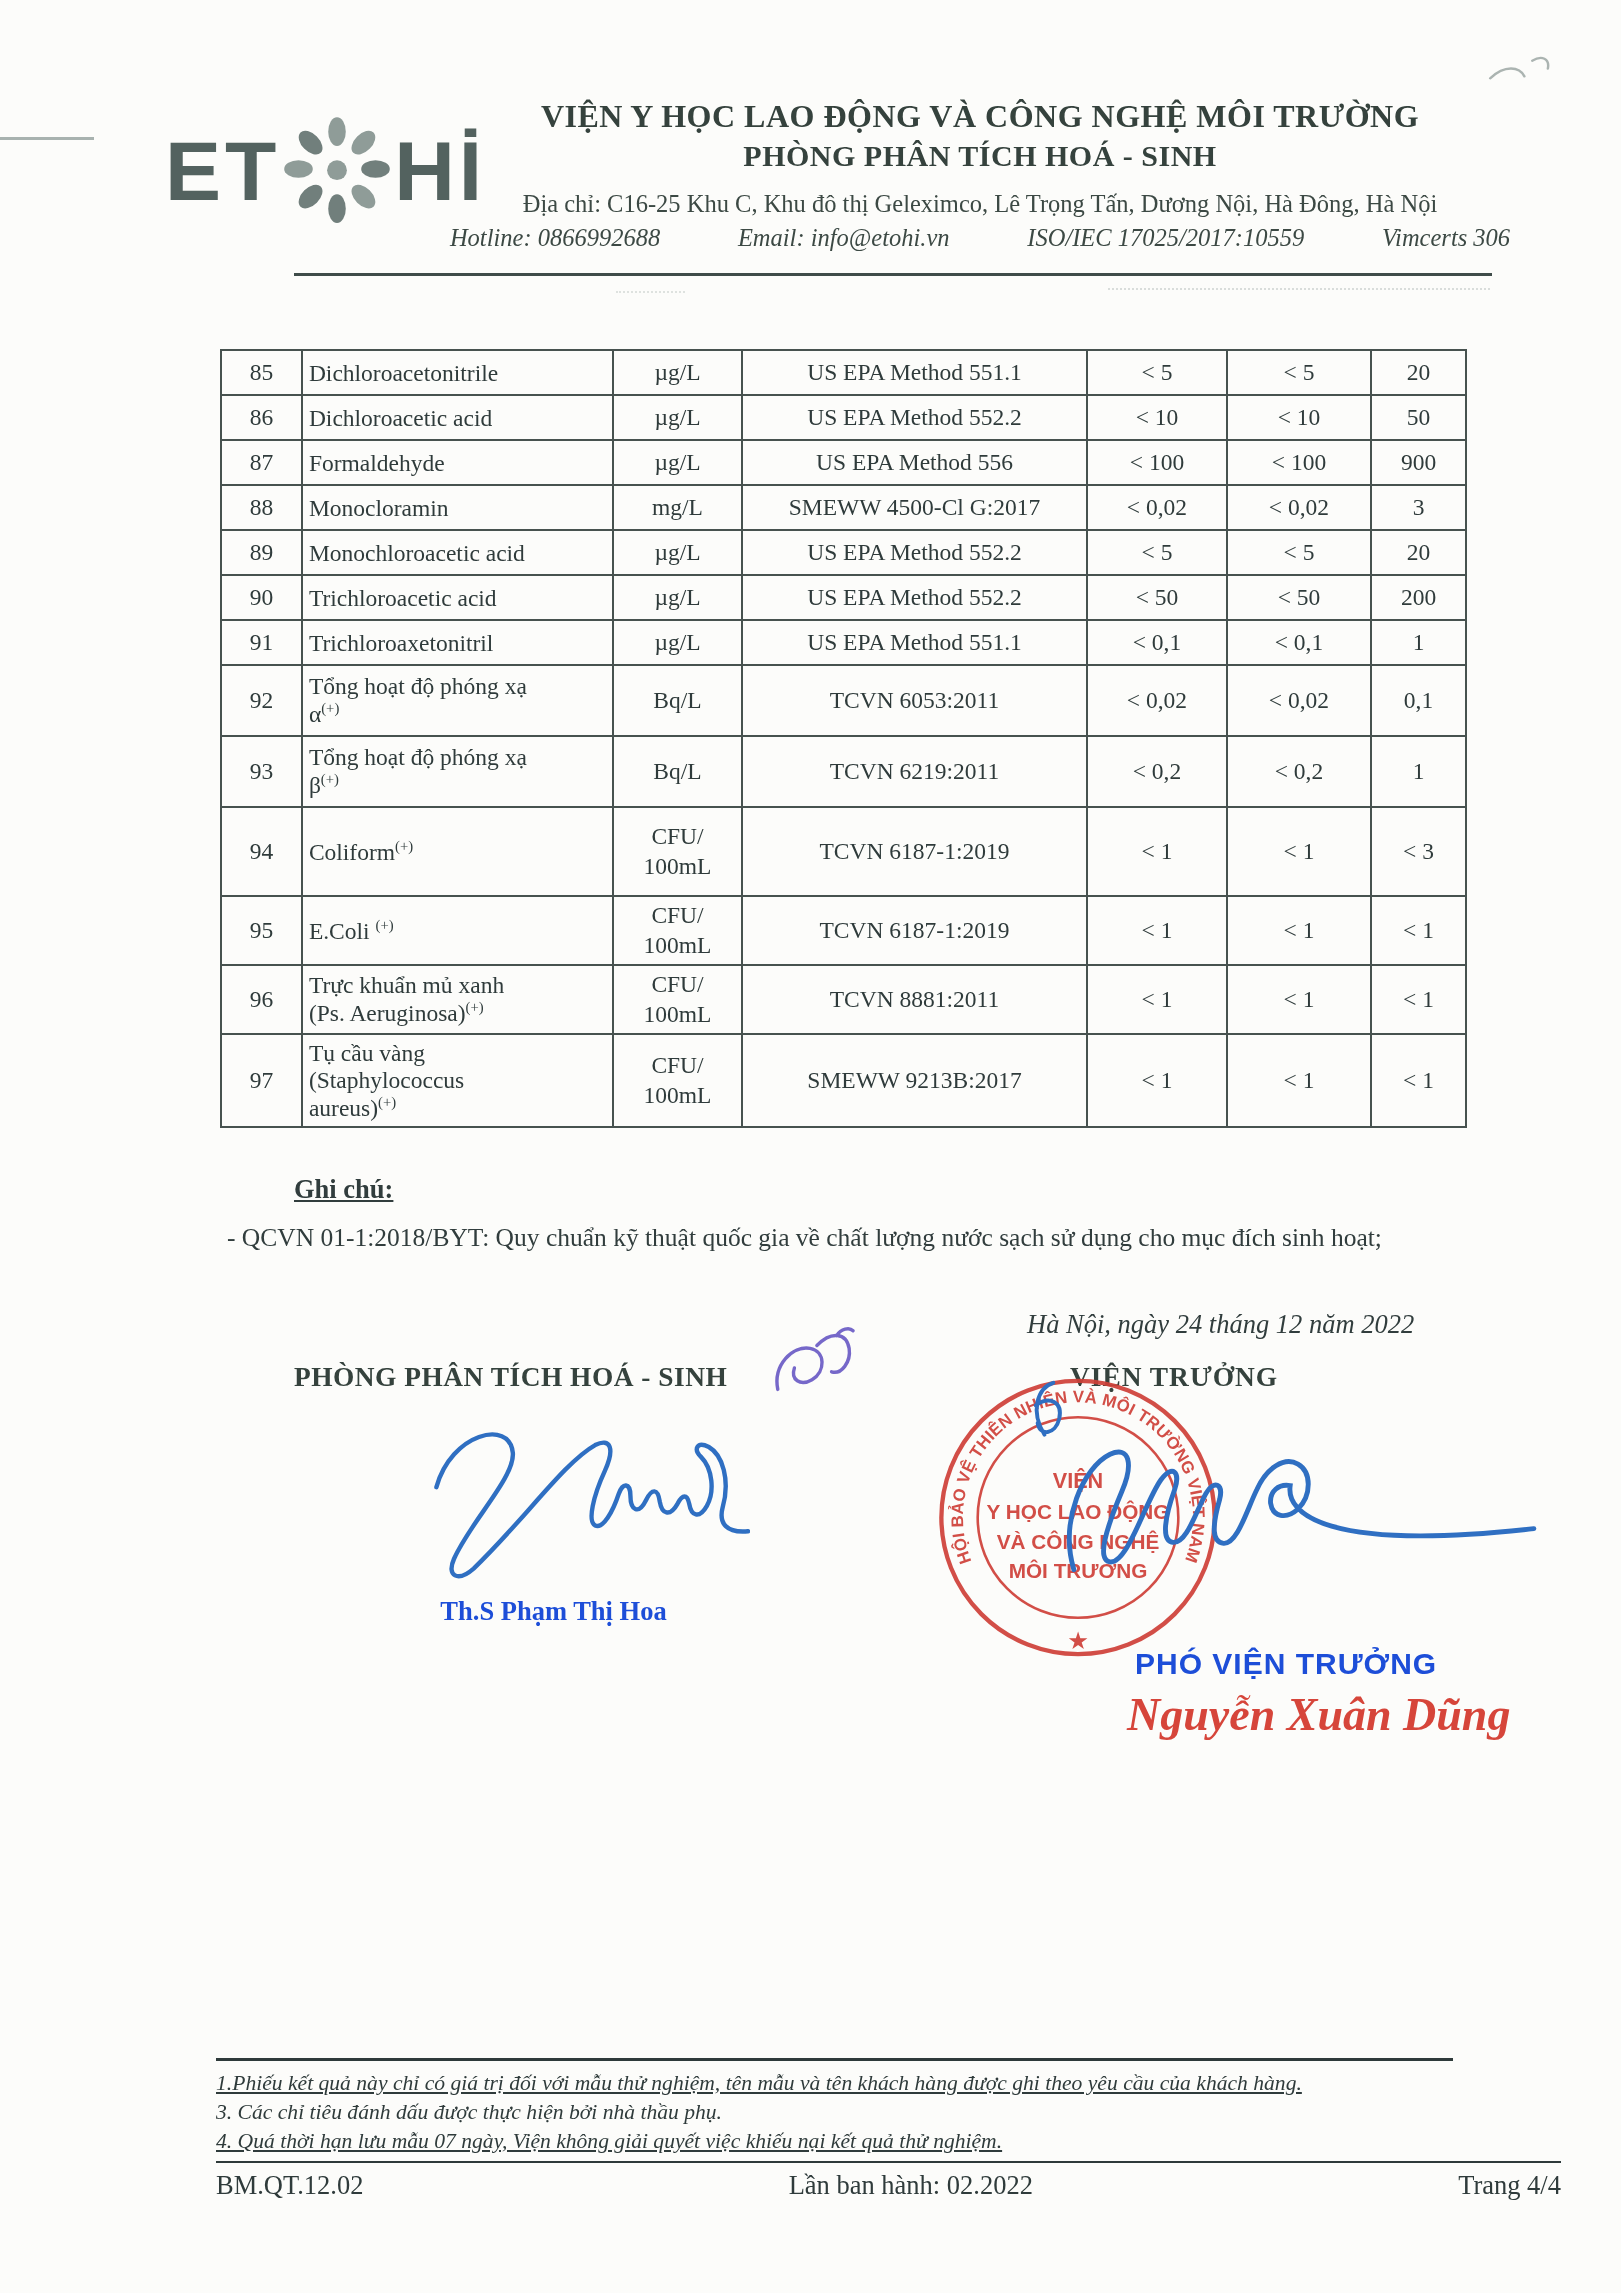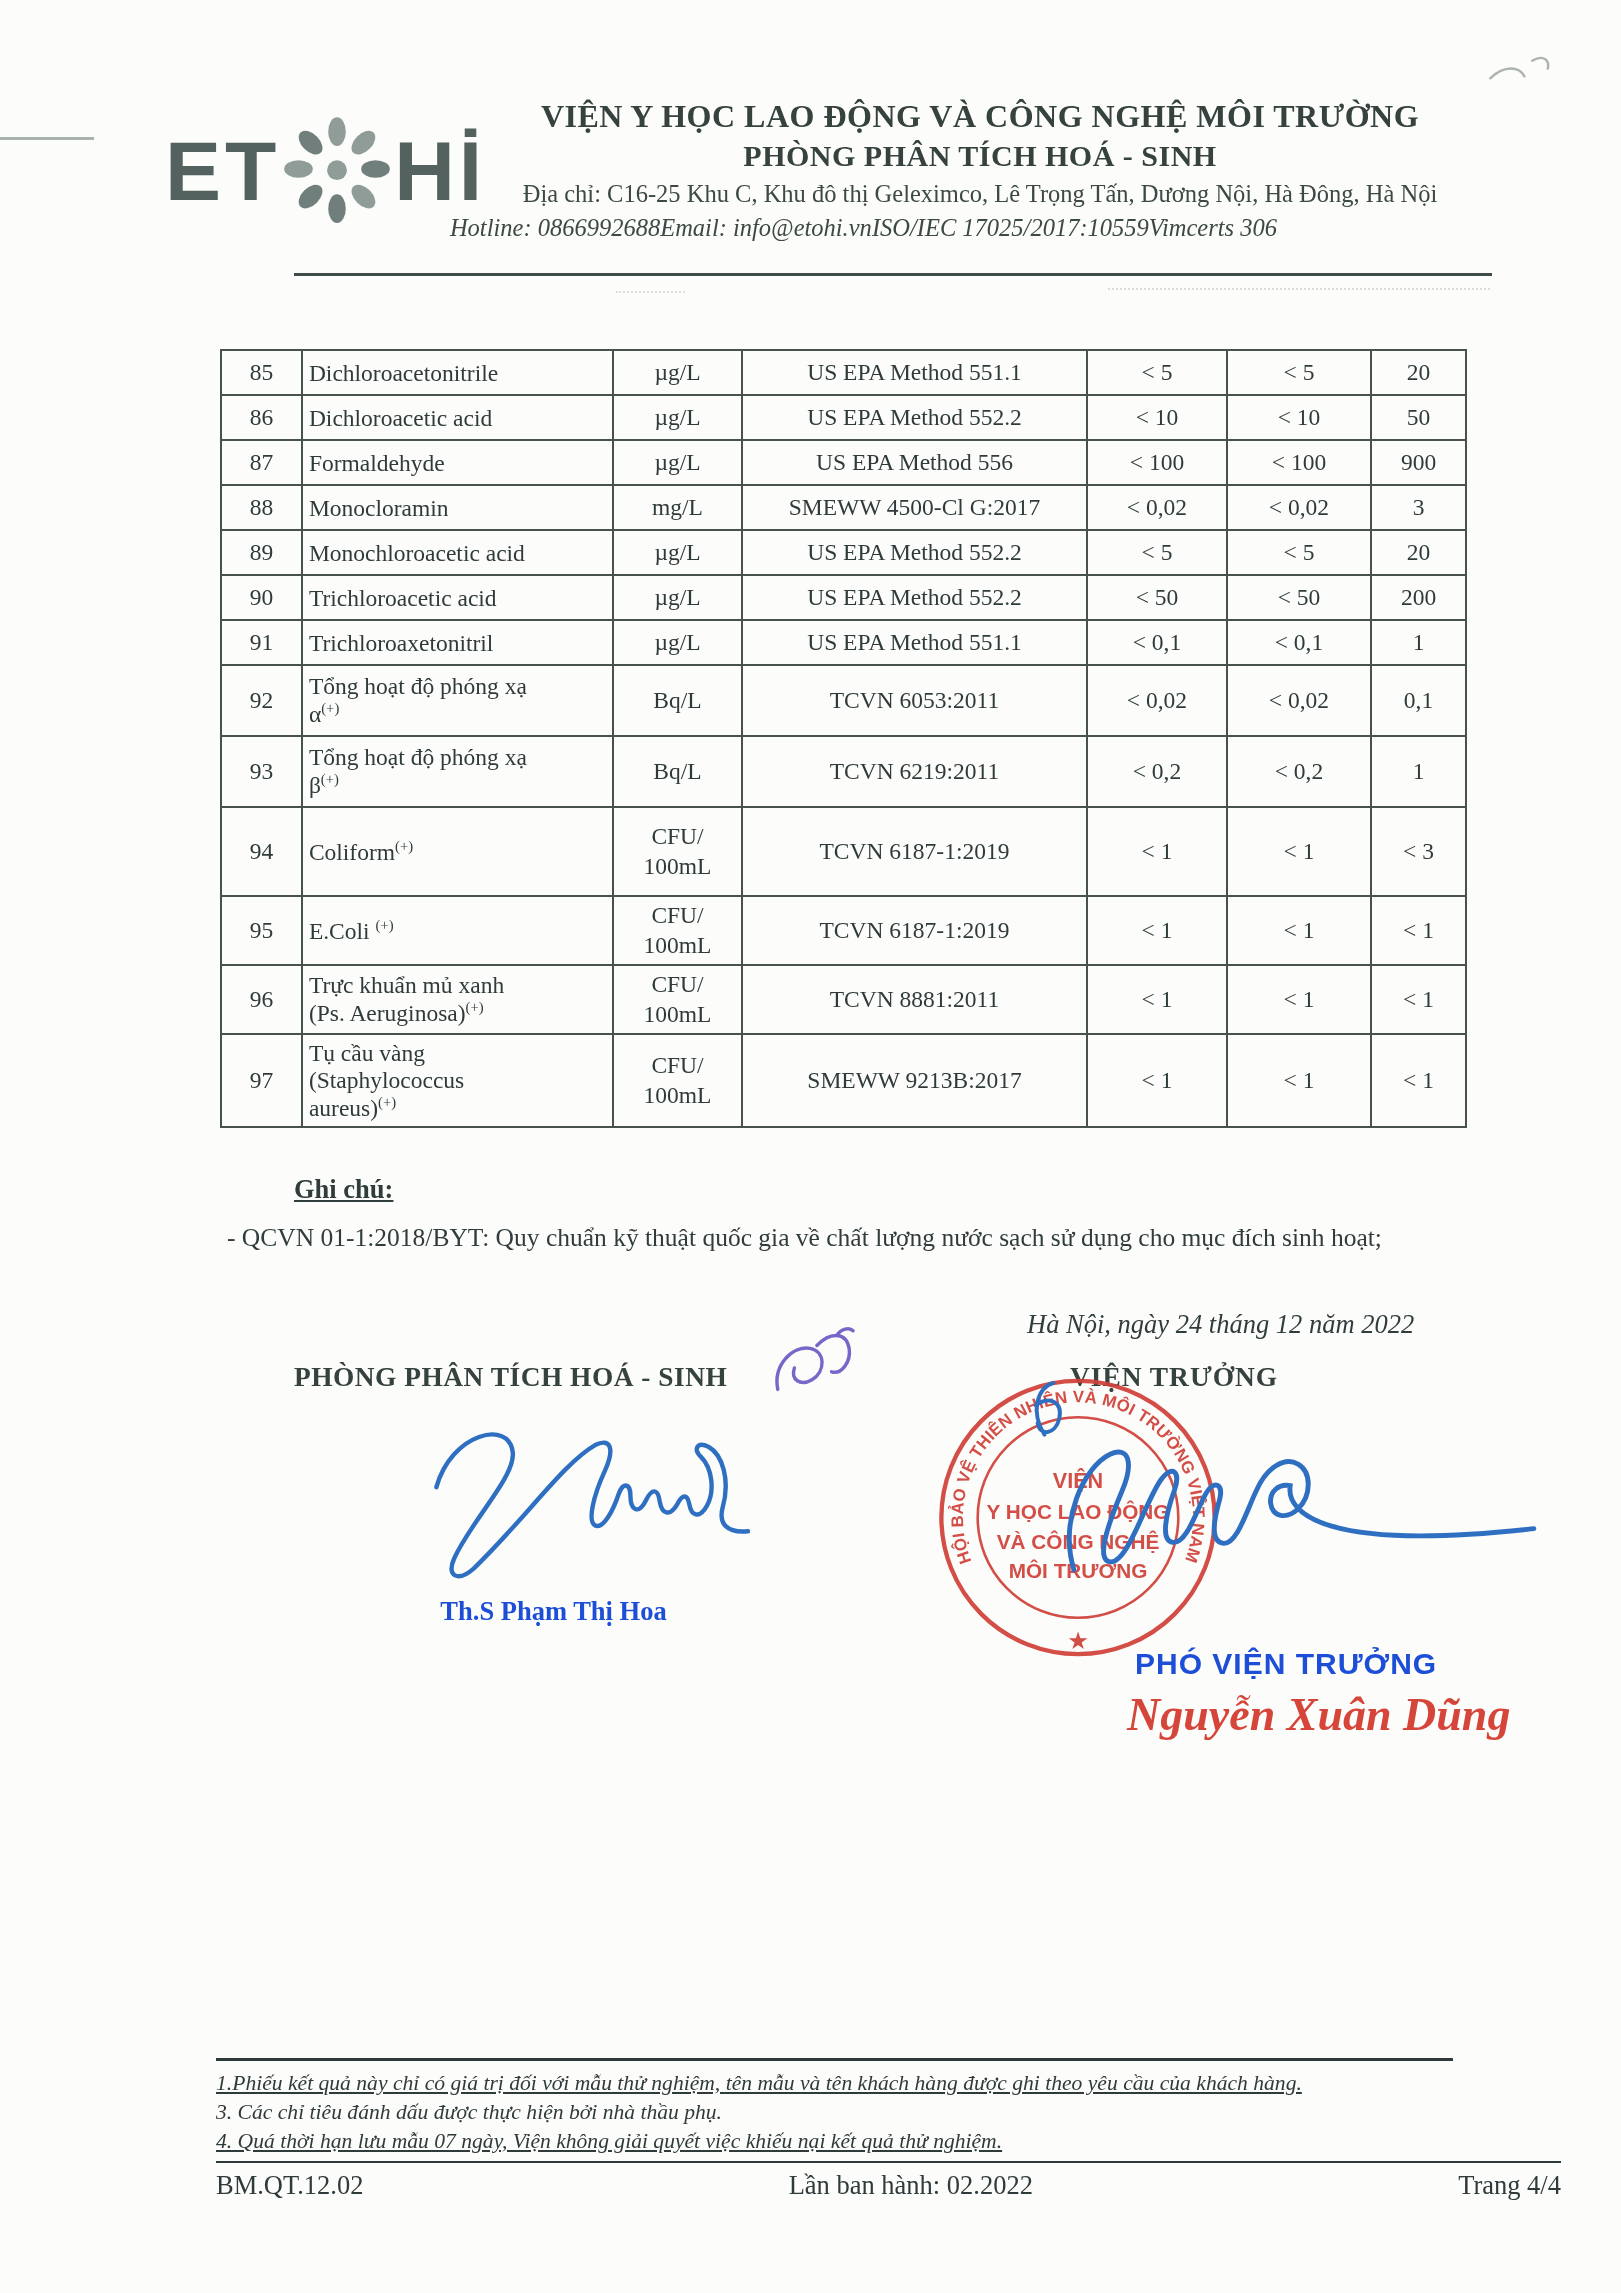--- a/index.html
+++ b/index.html
@@ -12,22 +12,22 @@
   .artifact-line-tl{position:absolute;left:0;top:137px;width:94px;height:2.9px;background:#8c9996;opacity:.75;}
   .artifact-dots-1{position:absolute;left:1108px;top:288px;width:382px;border-top:2px dotted #c2cac7;opacity:.6;}
   .artifact-dots-2{position:absolute;left:616px;top:291px;width:69px;border-top:2px dotted #c6cdca;opacity:.55;}
   
   .logo{position:absolute;left:165px;top:116px;display:flex;align-items:center;color:#53625f;}
   .logo .lt{font-family:"Liberation Sans",sans-serif;font-weight:bold;font-size:84px;letter-spacing:3.9px;line-height:1;}
   .logo svg{margin:0 2px -5.9px 2px;}
   .hdr{position:absolute;left:446px;top:98px;width:1068px;text-align:center;}
   .hdr .org{font-size:32px;font-weight:bold;color:#35423d;letter-spacing:0.5px;}
   .hdr .dept{font-size:30px;font-weight:bold;color:#35423d;margin-top:3.9px;letter-spacing:0.5px;}
-  .hdr .addr{font-size:24.5px;margin-top:7px;color:#3c4944;}
-  .hdr .contact{font-size:24.5px;font-style:italic;margin-top:5.9px;color:#3c4944;display:flex;justify-content:flex-start;padding:0 3.9px;}
+  .hdr .addr{font-size:24.5px;margin-top:17px;color:#3c4944;}
+  .hdr .contact{font-size:24.5px;font-style:italic;margin-top:5.9px;color:#3c4944;display:flex;justify-content:space-between;padding:0 3.9px;}
   .hdr-rule{position:absolute;left:294px;top:273px;width:1198px;height:2.9px;background:#3f4c49;}
   
   table.results{
     position:absolute;left:220px;top:349px;width:1246px;
     border-collapse:collapse;table-layout:fixed;font-size:23.5px;color:#2f3b3b;
   }
   table.results td{border:2px solid #47524f;vertical-align:middle;padding:2px 5.9px;}
   td.c-no{text-align:center;}
   td.c-name{text-align:left;padding-left:13.7px;}
   td.c-name .nm{white-space:pre-line;}

